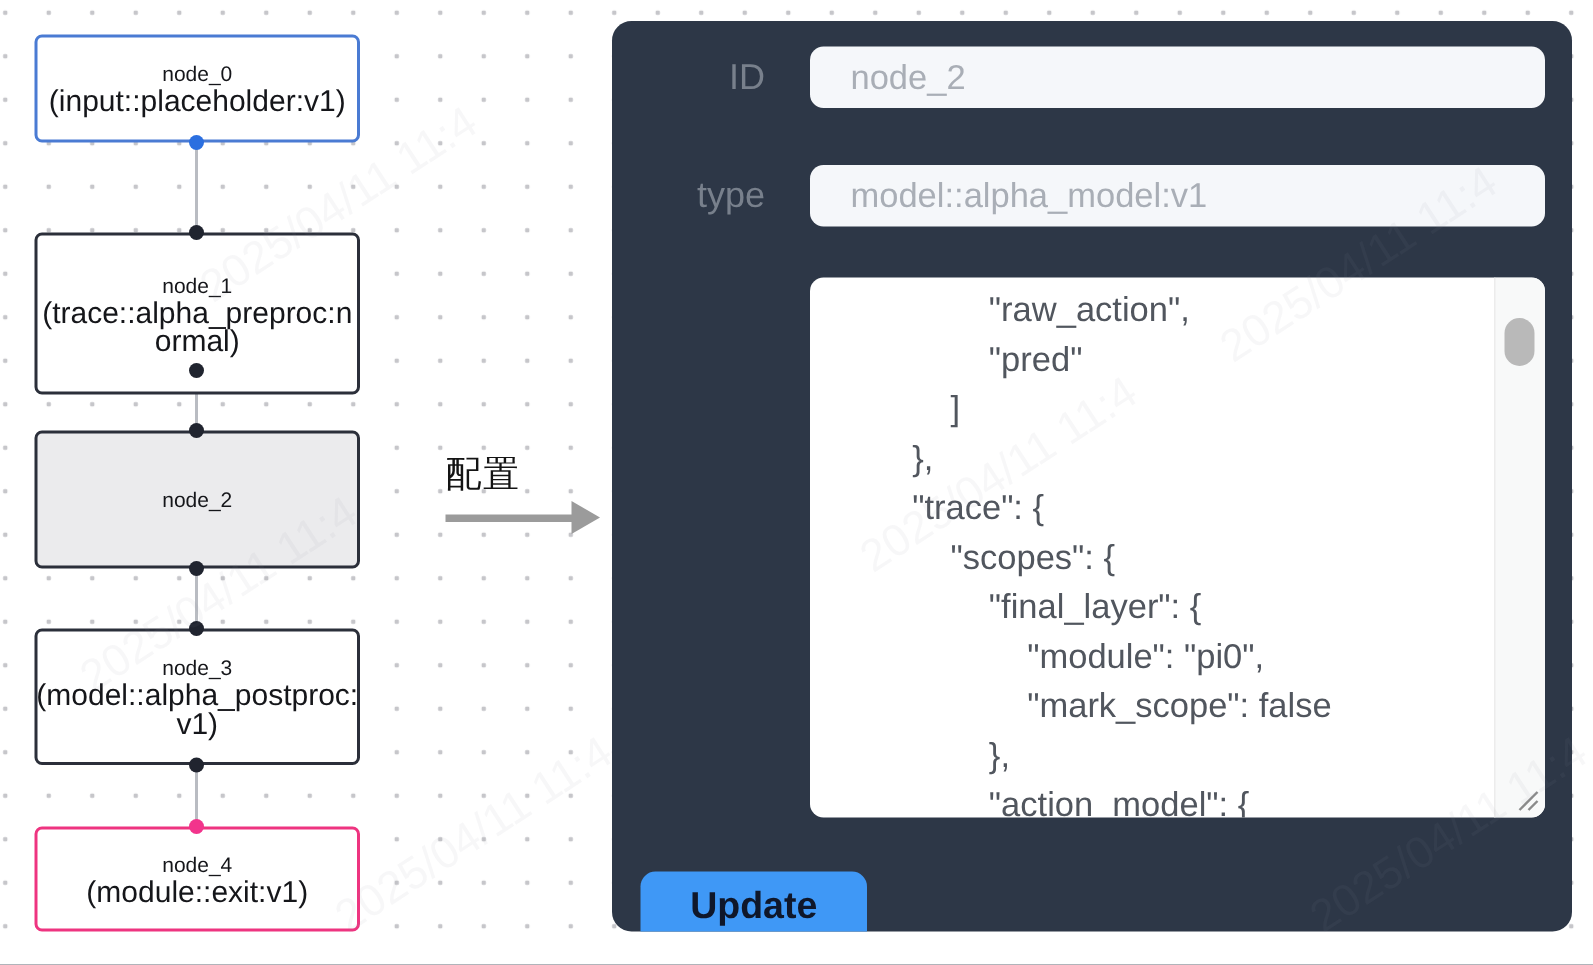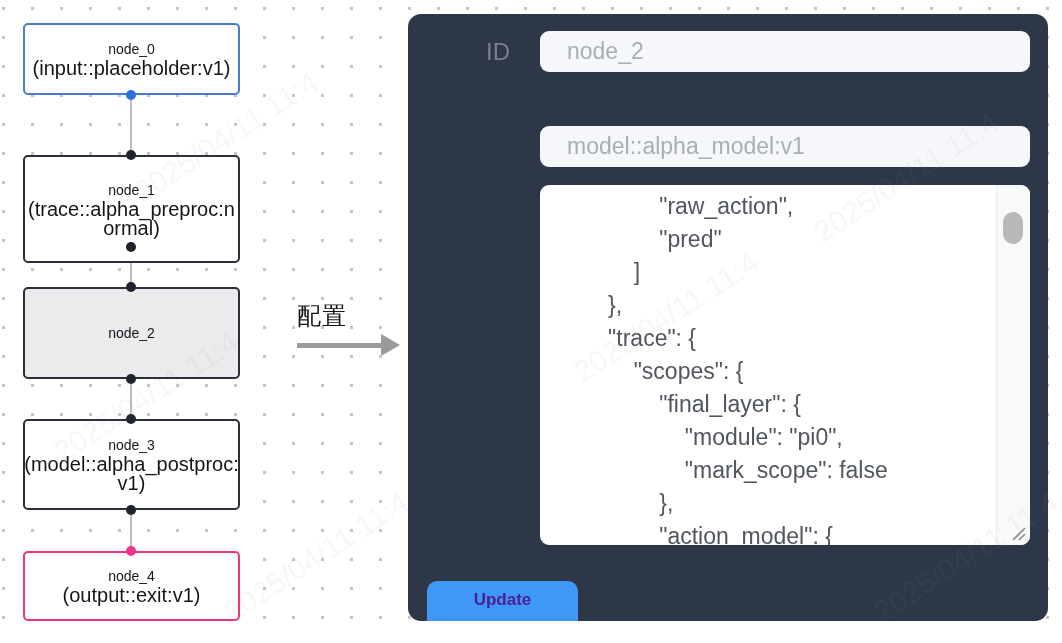--- a/index.html
+++ b/index.html
@@ -72,40 +72,40 @@
   .lbl-id{top:17px;height:41px;line-height:41px;}
   .lbl-type{top:96px;height:41px;line-height:41px;}
   .lbl-config{top:183px;height:30px;line-height:30px;}
   .p-input{
     position:absolute;left:132px;width:490px;height:41px;
     background:#f5f7fa;border:none;border-radius:9px;outline:none;
     font-family:"Liberation Sans", sans-serif;font-size:23px;color:#a9aeb6;
     padding:0 12px 0 27px;
   }
   .inp-id{top:17px;}
-  .inp-type{top:96px;margin-top:16px;}
+  .inp-type{top:96px;}
   .config-box{
     position:absolute;left:132px;top:171px;width:490px;height:360px;
     background:#ffffff;border-radius:9px;overflow:hidden;
   }
   .config-text{
     margin:0;padding:5px 44px 5px 17px;
     font-family:"Liberation Sans", sans-serif;
     font-size:23px;line-height:33px;color:#51565e;white-space:pre;
   }
   .scroll-track{
     position:absolute;top:0;right:0;bottom:0;width:34px;
     background:#f8f9f9;border-left:1px solid #ececec;cursor:default;
   }
   .scroll-thumb{position:absolute;top:27px;left:6px;width:20px;height:32px;border-radius:10px;background:#b9b9b9;cursor:grab;}
   .resize-grip{position:absolute;right:3px;bottom:3px;width:18px;height:18px;cursor:nwse-resize;}
   .update-btn{
     position:absolute;left:19px;top:567px;width:151px;height:54px;
     background:var(--btn-bg);border:none;border-radius:10px;
-    color:#4c1d95;font-family:"Liberation Sans", sans-serif;font-size:17px;font-weight:600;
+    color:#0f172a;font-family:"Liberation Sans", sans-serif;font-size:25px;font-weight:600;
     display:flex;justify-content:center;align-items:flex-start;padding-top:9px;cursor:pointer;
   }
 
   
   .wm{position:absolute;color:rgba(135,140,155,0.07);font-size:30px;transform:rotate(-33deg);pointer-events:none;white-space:nowrap;}
   .wm-1{left:40px;top:380px;} .wm-2{left:210px;top:540px;} .wm-3{left:560px;top:300px;}
   .wm-4{left:800px;top:160px;} .wm-5{left:860px;top:540px;} .wm-6{left:120px;top:120px;}
 </style>
 </head>
 <body>
@@ -129,40 +129,41 @@
   <div class="node node-2">
     <div class="node-title">node_2</div>
   </div>
   <div class="node node-3">
     <div class="node-title">node_3</div>
     <div class="node-sub">(model::alpha_postproc:
 v1)</div>
   </div>
   <div class="node node-4">
     <div class="node-title">node_4</div>
-    <div class="node-sub">(output::exit:v1)</div>
+    <div class="node-sub">(module::exit:v1)</div>
   </div>
 
   <div class="handle h-1"></div>
   <div class="handle h-2"></div>
   <div class="handle h-3"></div>
   <div class="handle h-4"></div>
   <div class="handle h-5"></div>
   <div class="handle h-6"></div>
   <div class="handle h-7"></div>
   <div class="handle h-8"></div>
 
   <div class="cn-label">配置</div>
   <div class="arrow-shaft"></div>
   <div class="arrow-head"></div>
 
   <div class="panel">
     <div class="p-label lbl-id">ID</div>
     <input class="p-input inp-id" type="text" value="node_2" style="">
 
+    <div class="p-label lbl-type">type</div>
     <input class="p-input inp-type" type="text" value="model::alpha_model:v1" style="">
 
     <div class="config-box">
       <pre class="config-text">                "raw_action",
                 "pred"
             ]
         },
         "trace": {
             "scopes": {
                 "final_layer": {

